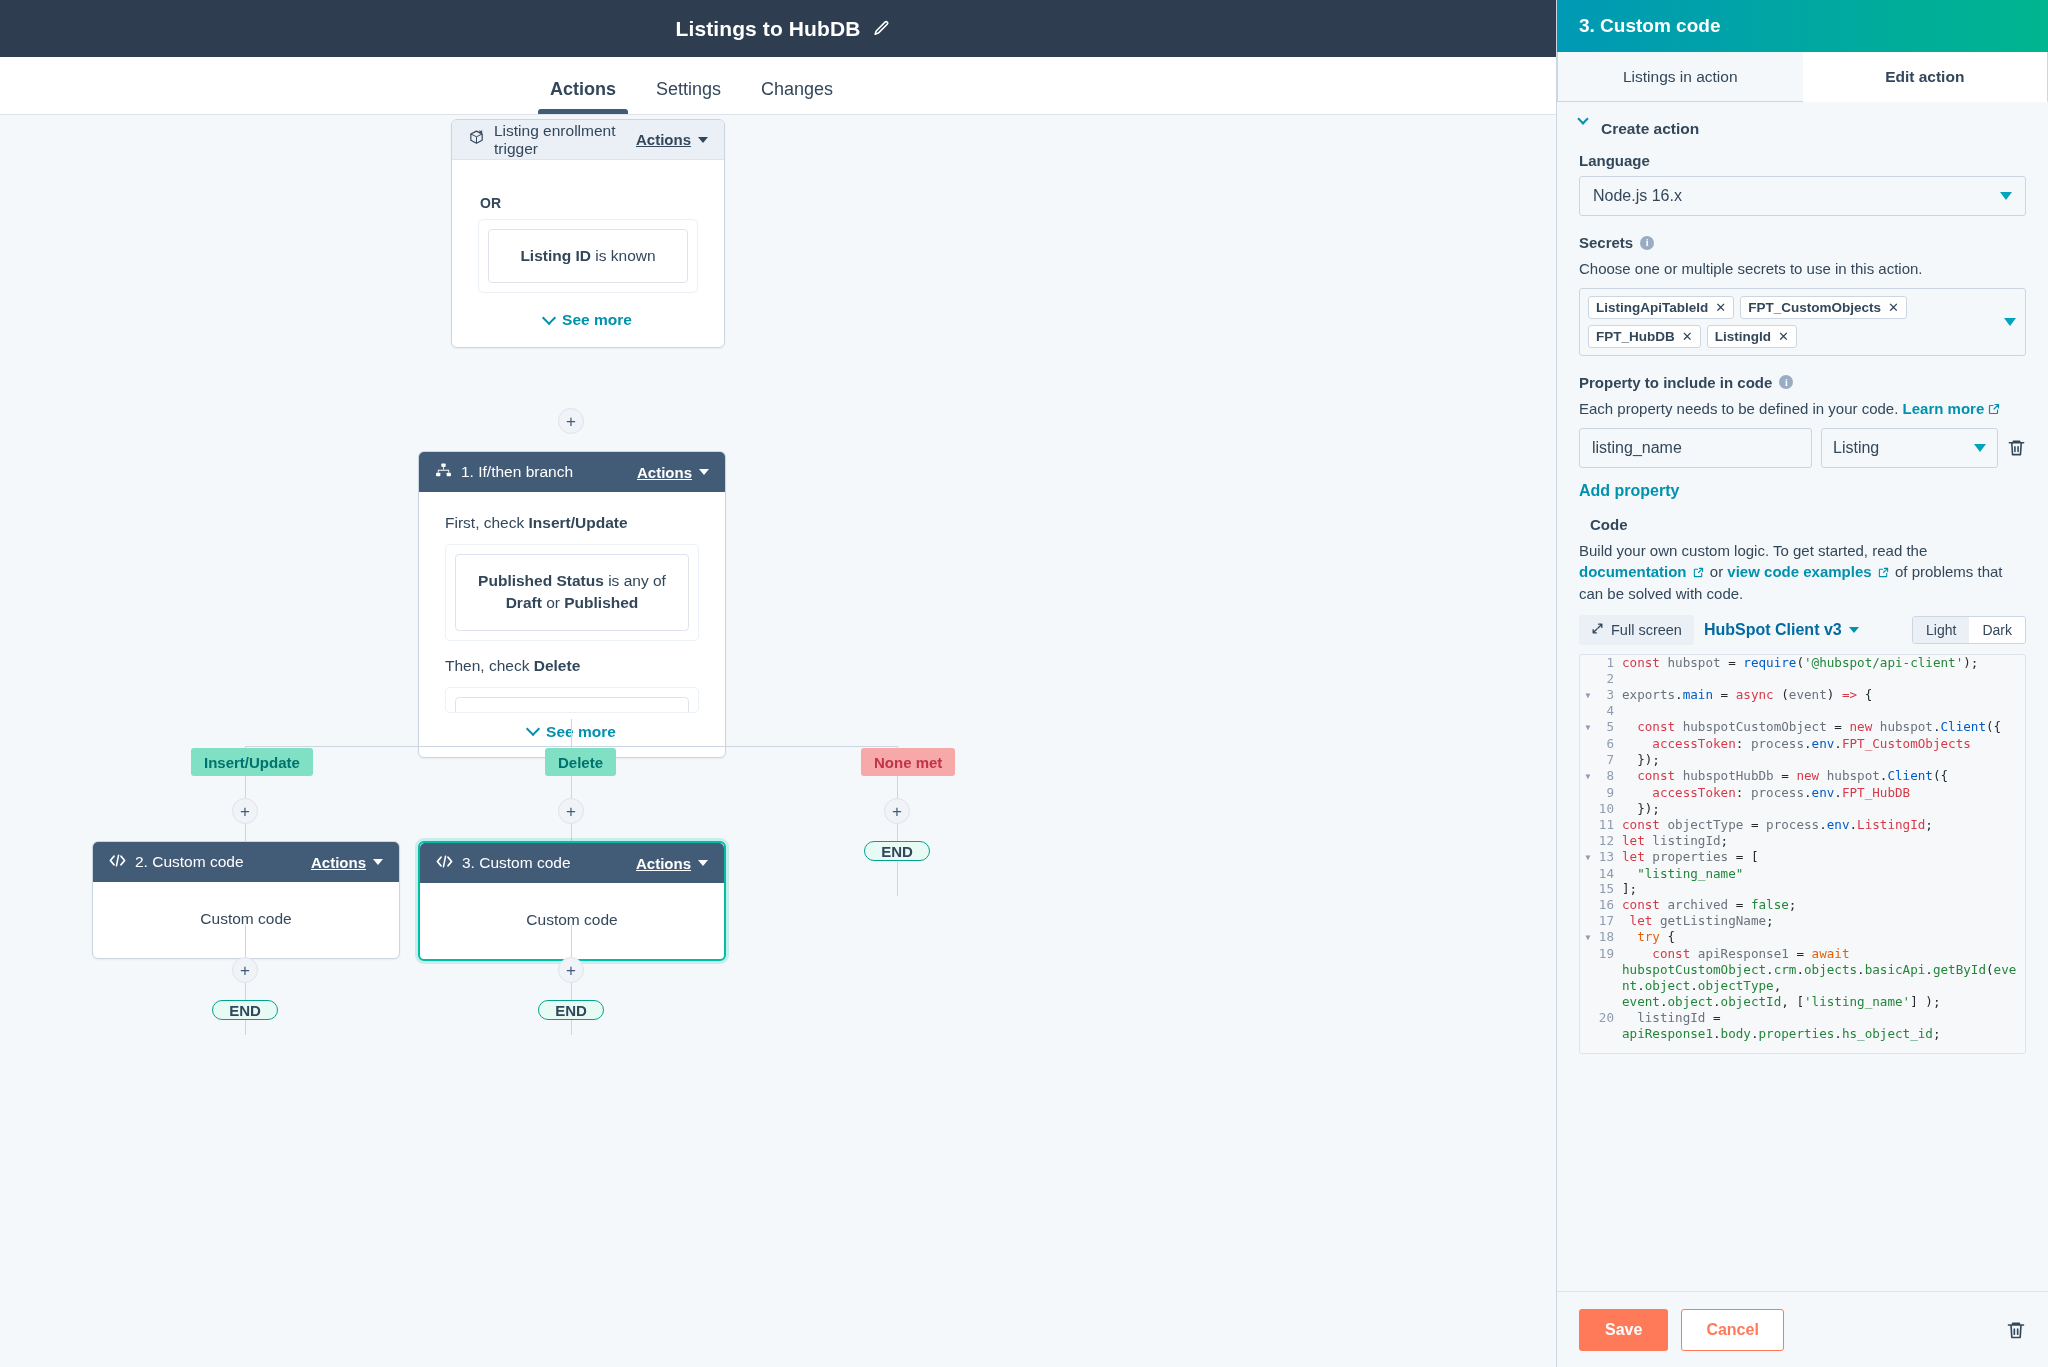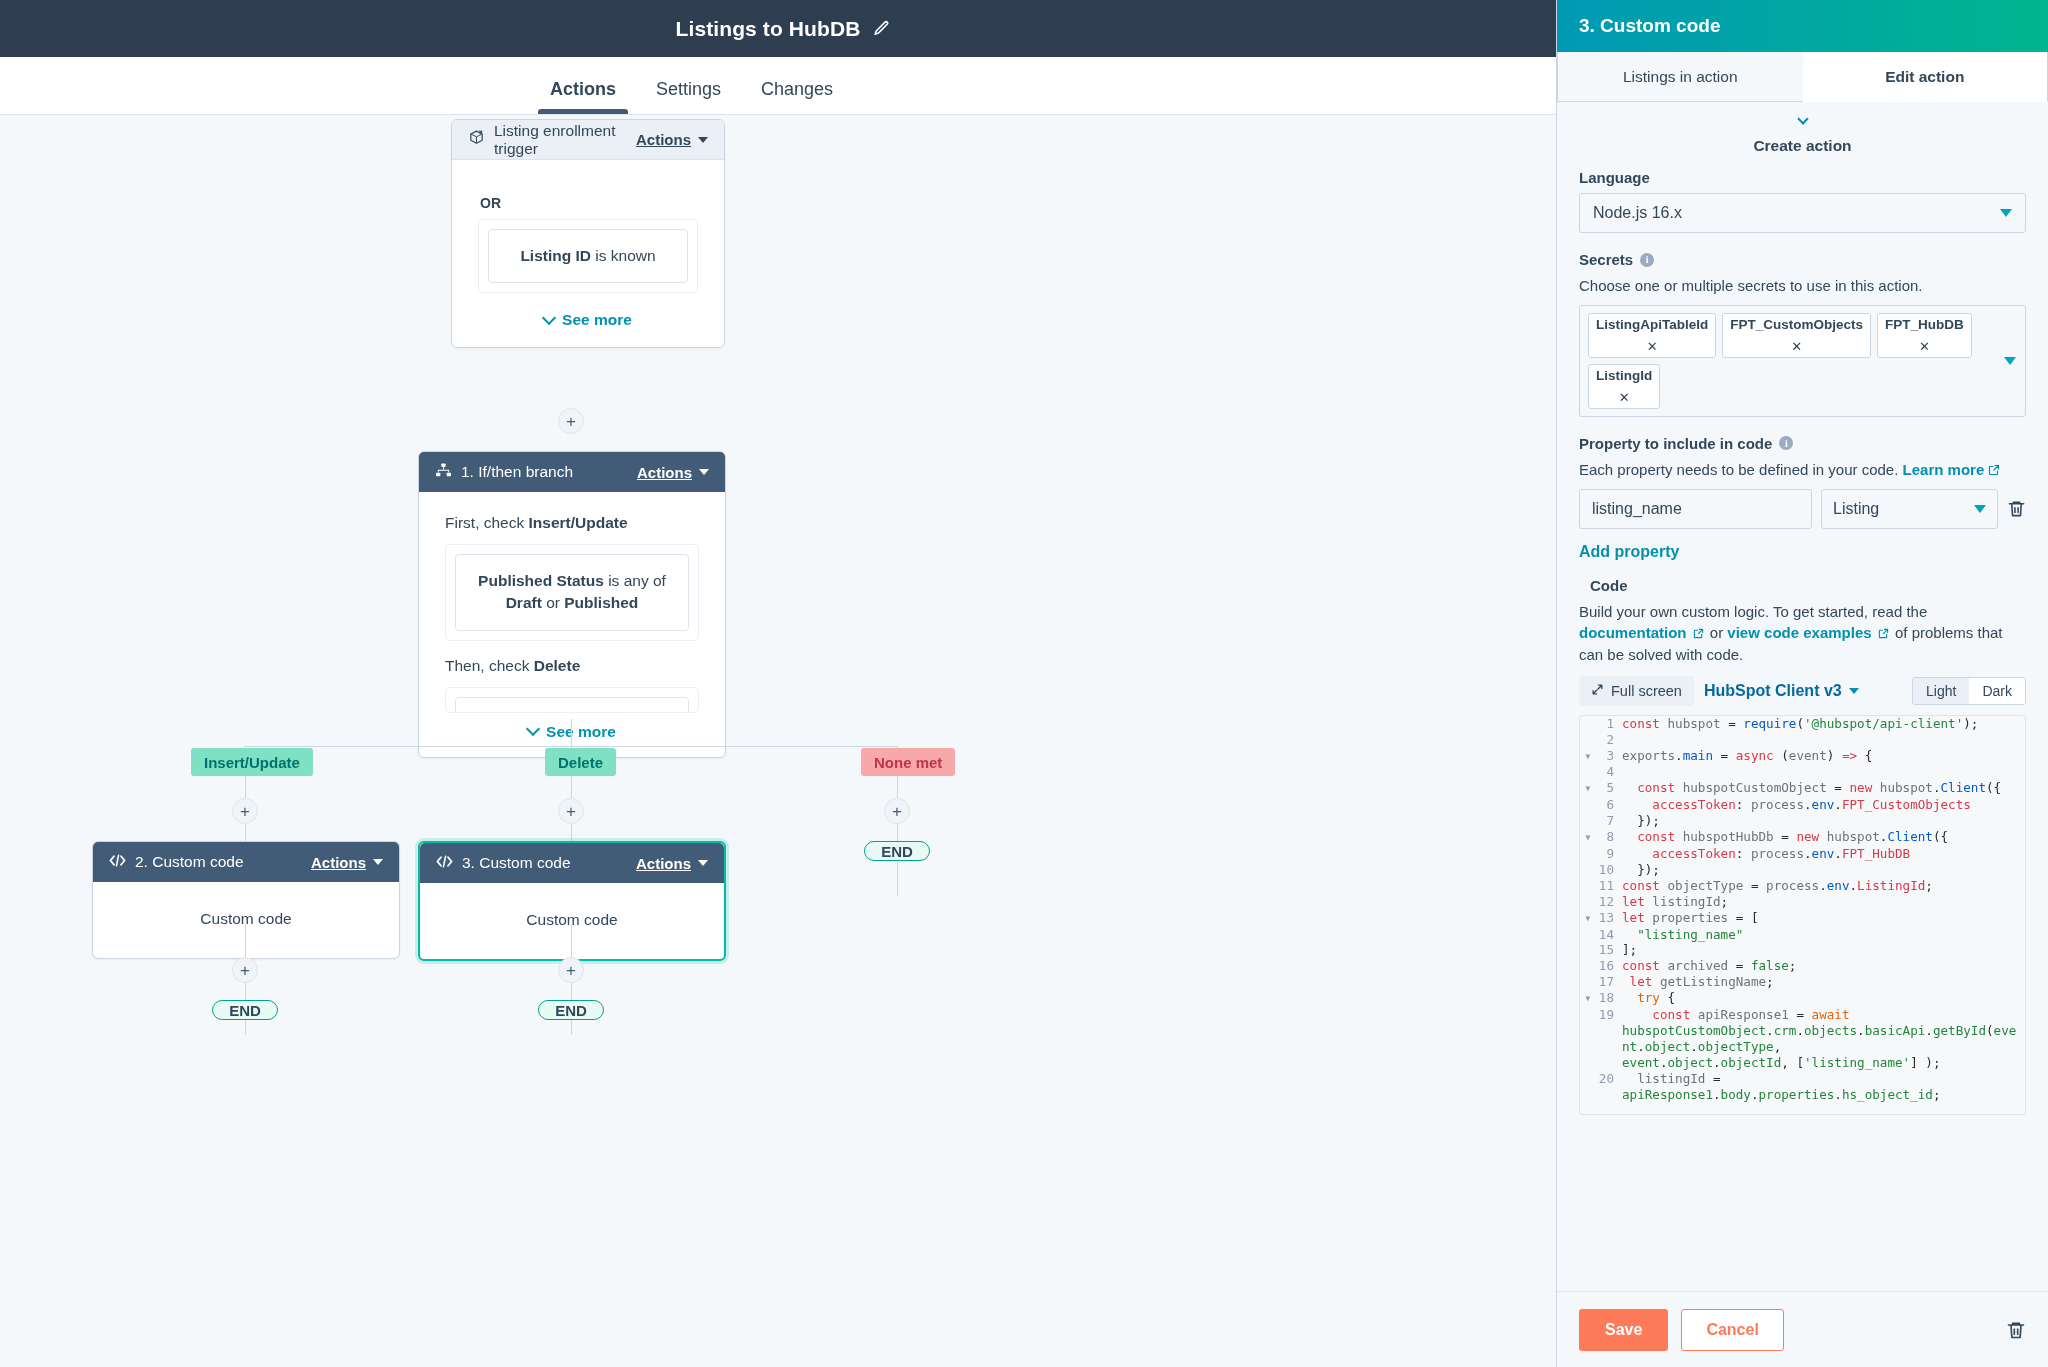--- a/index.html
+++ b/index.html
@@ -183,23 +183,23 @@
     background: #f5f8fa; border-bottom: 1px solid #cbd6e2;
     border-left: 1px solid #cbd6e2;
   }
 
   .panel-body {
     flex: 1; overflow: hidden; background: #f5f8fa;
     padding: 0 22px;
   }
 
   .create-action-row {
-    display: flex; align-items: center; gap: 14px;
+    display: flex; align-items: flex-start; gap: 14px;
     padding: 18px 0 14px 0;
-    font-size: 15.5px; font-weight: bold; color: #33475b; cursor: pointer; flex-direction: column;
+    font-size: 15.5px; font-weight: bold; color: #33475b; cursor: pointer;
   }
   .chev-small {
     width: 8px; height: 8px; border-right: 2.2px solid #0091ae;
     border-bottom: 2.2px solid #0091ae; transform: rotate(45deg);
     margin-top: -5px;
   }
 
   .field-label {
     font-size: 15px; font-weight: bold; color: #33475b;
     margin-bottom: 7px; display: flex; align-items: center; gap: 7px;
@@ -227,21 +227,21 @@
   }
 
   .tags-box {
     background: #f5f8fa; border: 1px solid #cbd6e2; border-radius: 3px;
     padding: 7px 30px 7px 8px; position: relative;
     display: flex; flex-wrap: wrap; gap: 6px; cursor: text;
   }
   .tag {
     background: #ffffff; border: 1px solid #cbd6e2; border-radius: 3px;
     padding: 3px 7px; font-size: 13.5px; font-weight: bold; color: #33475b;
-    display: inline-flex; align-items: center; gap: 7px; flex-direction: column;
+    display: inline-flex; align-items: center; gap: 7px;
   }
   .tag-x { font-size: 13px; font-weight: normal; cursor: pointer; color: #33475b; }
   .tags-caret { position: absolute; right: 9px; top: 50%; transform: translateY(-50%); }
 
   .prop-row { display: flex; align-items: center; gap: 9px; }
   .prop-input {
     flex: 1.22; height: 40px; background: #f5f8fa;
     border: 1px solid #cbd6e2; border-radius: 3px;
     padding: 0 12px; font-size: 16px; color: #33475b;
     font-family: "Liberation Sans", sans-serif;

